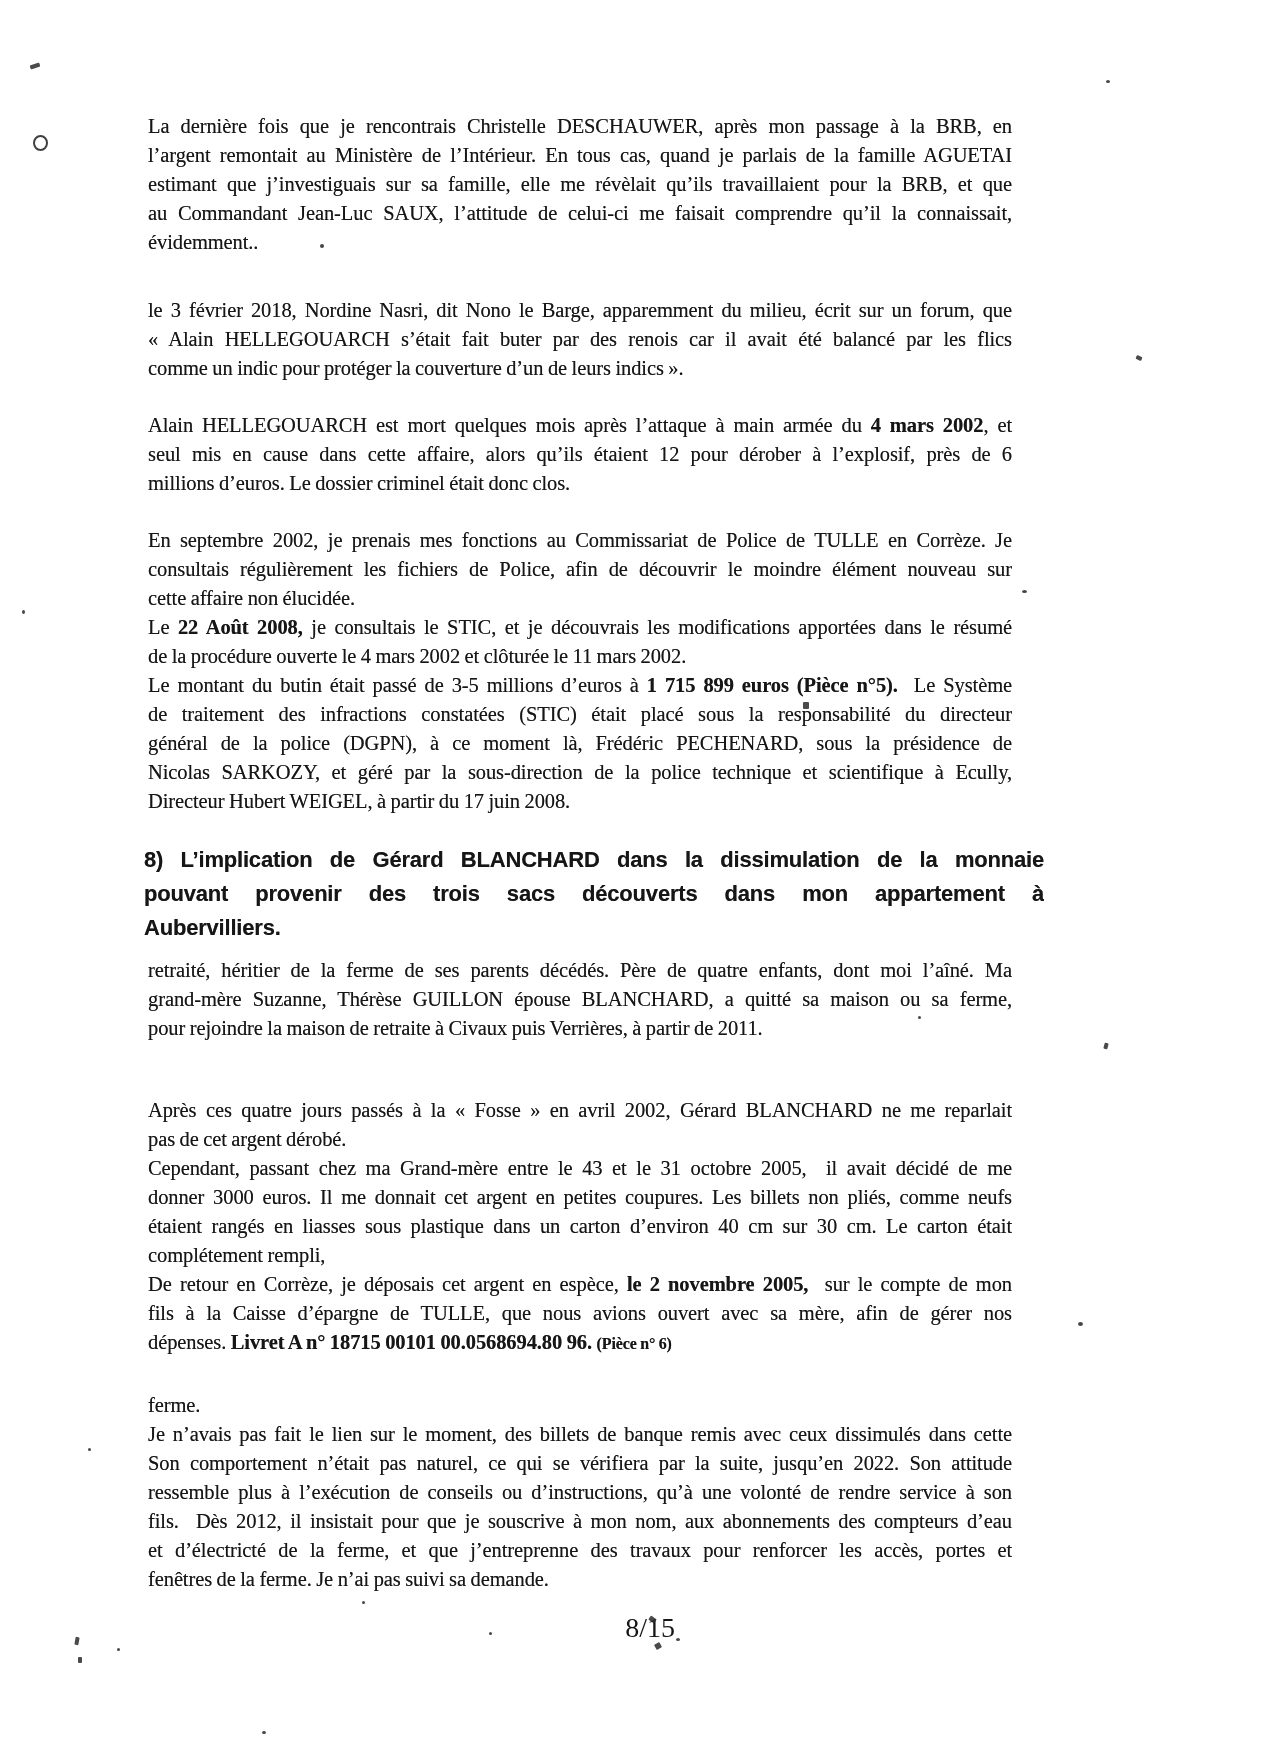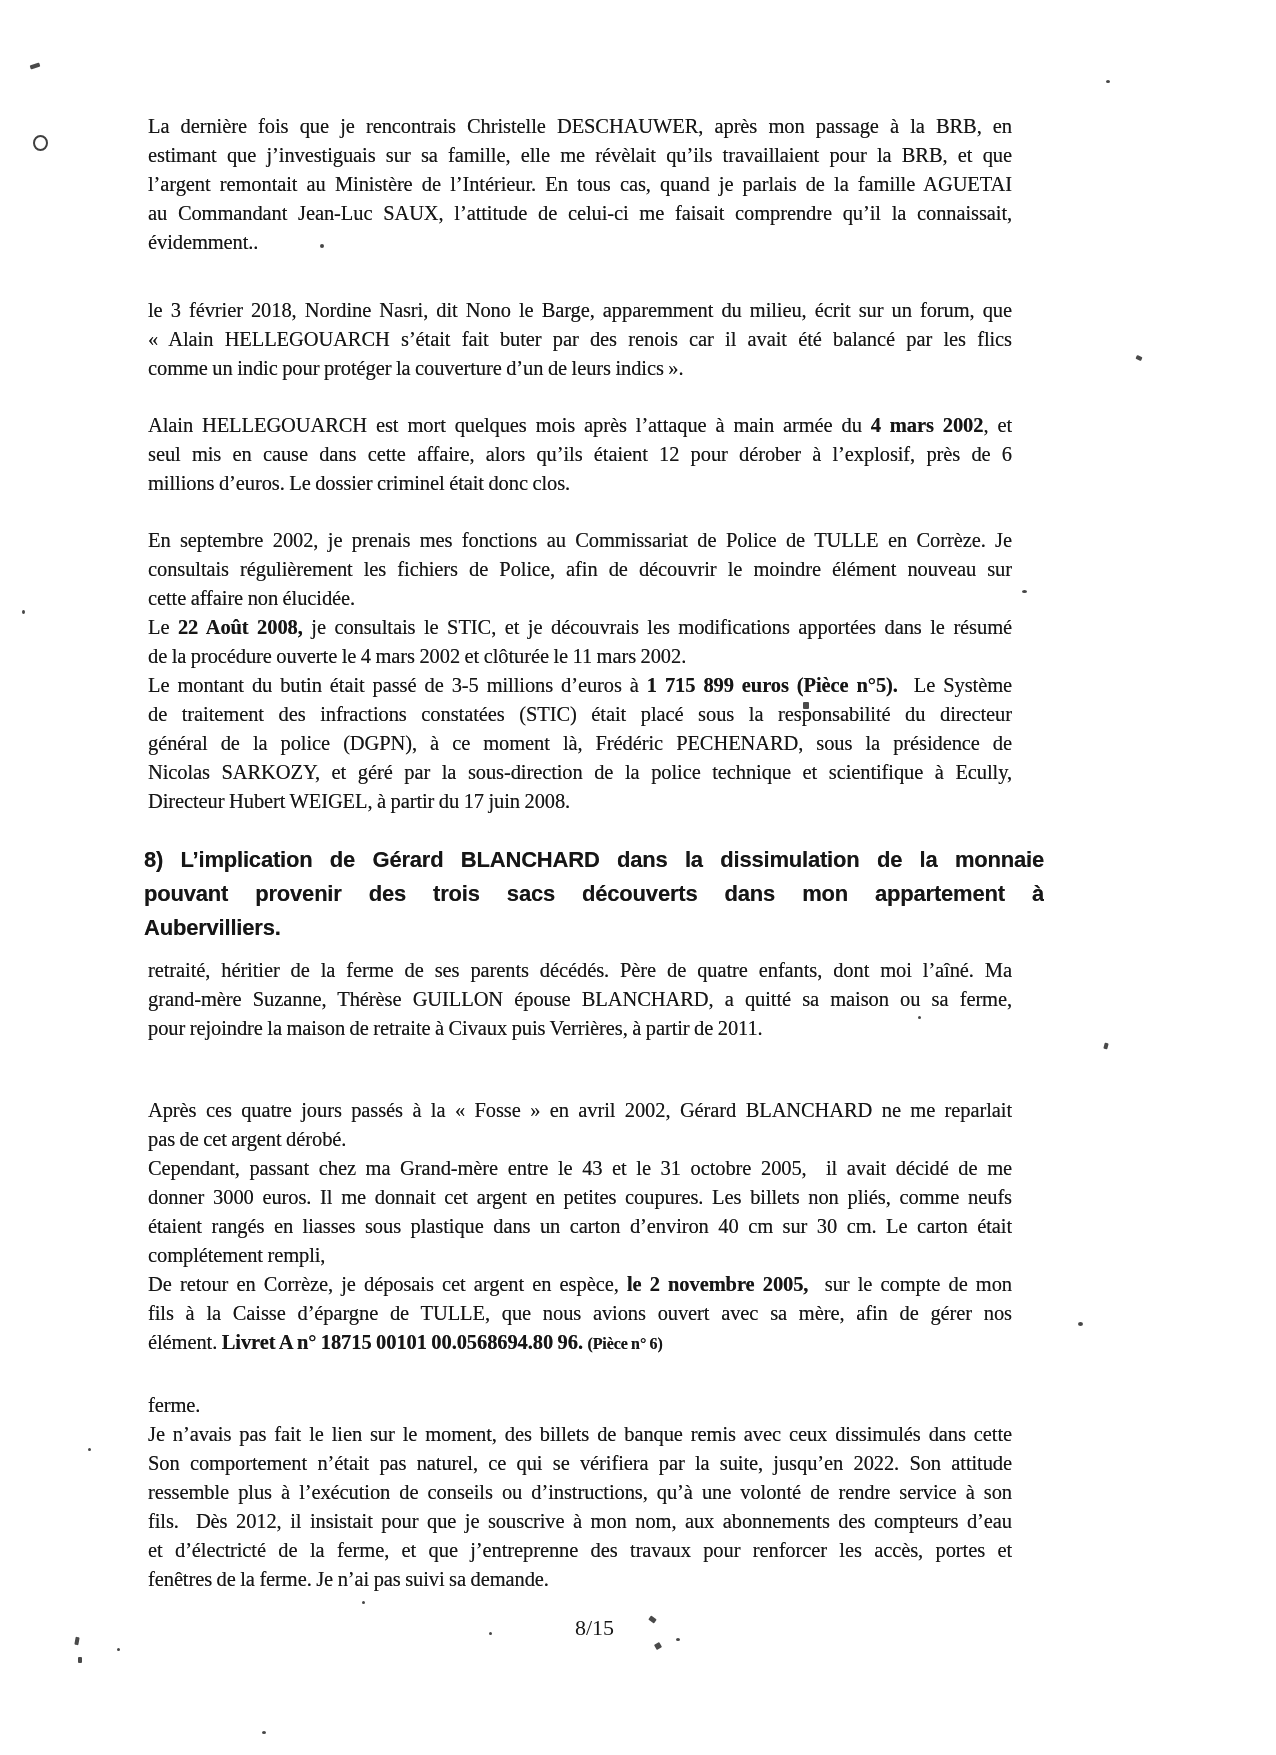--- a/index.html
+++ b/index.html
@@ -43,22 +43,22 @@
   .heading .line { height: 34px; }
   .line.just { text-align-last: justify; }
   .b { font-weight: 700; }
   .big { font-size: 16px; }
 
   .footer {
     position: absolute;
     top: 1613px;
     left: 575px;
     width: 100px;
-    text-align: left;
-    font-size: 22px;
+    text-align: right;
+    font-size: 28px;
     line-height: 29px;
     font-family: "Liberation Serif", serif;
     color: #161616;
   }
 
   .speckle {
     position: absolute;
     background: #262626;
     border-radius: 50%;
     opacity: 0.85;
@@ -78,22 +78,22 @@
   }
 </style>
 </head>
 <body>
 
 <div class="page">
 
   <div>
       <div class="para body" style="top: 112px;">
         <div class="line just"><span>La dernière fois que je rencontrais Christelle DESCHAUWER, après mon passage à la BRB, en</span></div>
+        <div class="line just"><span>l’argent remontait au Ministère de l’Intérieur. En tous cas, quand je parlais de la famille AGUETAI</span></div>
         <div class="line just"><span>estimant que j’investiguais sur sa famille, elle me révèlait qu’ils travaillaient pour la BRB, et que</span></div>
-        <div class="line just"><span>l’argent remontait au Ministère de l’Intérieur. En tous cas, quand je parlais de la famille AGUETAI</span></div>
         <div class="line just"><span>au Commandant Jean-Luc SAUX, l’attitude de celui-ci me faisait comprendre qu’il la connaissait,</span></div>
         <div class="line"><span>évidemment..</span></div>
       </div>
       <div class="para body" style="top: 296px;">
         <div class="line just"><span>le 3 février 2018, Nordine Nasri, dit Nono le Barge, apparemment du milieu, écrit sur un forum, que</span></div>
         <div class="line just"><span>« Alain HELLEGOUARCH s’était fait buter par des renois car il avait été balancé par les flics</span></div>
         <div class="line"><span>comme un indic pour protéger la couverture d’un de leurs indics ».</span></div>
       </div>
       <div class="para body" style="top: 411px;">
         <div class="line just"><span>Alain HELLEGOUARCH est mort quelques mois après l’attaque à main armée du </span><span class="b">4 mars 2002</span><span>, et</span></div>
@@ -124,21 +124,21 @@
       </div>
       <div class="para body" style="top: 1096px;">
         <div class="line just"><span>Après ces quatre jours passés à la « Fosse » en avril 2002, Gérard BLANCHARD ne me reparlait</span></div>
         <div class="line"><span>pas de cet argent dérobé.</span></div>
         <div class="line just"><span>Cependant, passant chez ma Grand-mère entre le 43 et le 31 octobre 2005,  il avait décidé de me</span></div>
         <div class="line just"><span>donner 3000 euros. Il me donnait cet argent en petites coupures. Les billets non pliés, comme neufs</span></div>
         <div class="line just"><span>étaient rangés en liasses sous plastique dans un carton d’environ 40 cm sur 30 cm. Le carton était</span></div>
         <div class="line"><span>complétement rempli,</span></div>
         <div class="line just"><span>De retour en Corrèze, je déposais cet argent en espèce, </span><span class="b">le 2 novembre 2005,</span><span>  sur le compte de mon</span></div>
         <div class="line just"><span>fils à la Caisse d’épargne de TULLE, que nous avions ouvert avec sa mère, afin de gérer nos</span></div>
-        <div class="line"><span>élément. </span><span class="b">Livret A n° 18715 00101 00.0568694.80 96.</span><span> </span><span class="b big">(Pièce n° 6)</span></div>
+        <div class="line"><span>dépenses. </span><span class="b">Livret A n° 18715 00101 00.0568694.80 96.</span><span> </span><span class="b big">(Pièce n° 6)</span></div>
       </div>
       <div class="para body" style="top: 1391px;">
         <div class="line"><span>ferme.</span></div>
         <div class="line just"><span>Je n’avais pas fait le lien sur le moment, des billets de banque remis avec ceux dissimulés dans cette</span></div>
         <div class="line just"><span>Son comportement n’était pas naturel, ce qui se vérifiera par la suite, jusqu’en 2022. Son attitude</span></div>
         <div class="line just"><span>ressemble plus à l’exécution de conseils ou d’instructions, qu’à une volonté de rendre service à son</span></div>
         <div class="line just"><span>fils.  Dès 2012, il insistait pour que je souscrive à mon nom, aux abonnements des compteurs d’eau</span></div>
         <div class="line just"><span>et d’électricté de la ferme, et que j’entreprenne des travaux pour renforcer les accès, portes et</span></div>
         <div class="line"><span>fenêtres de la ferme. Je n’ai pas suivi sa demande.</span></div>
       </div>

